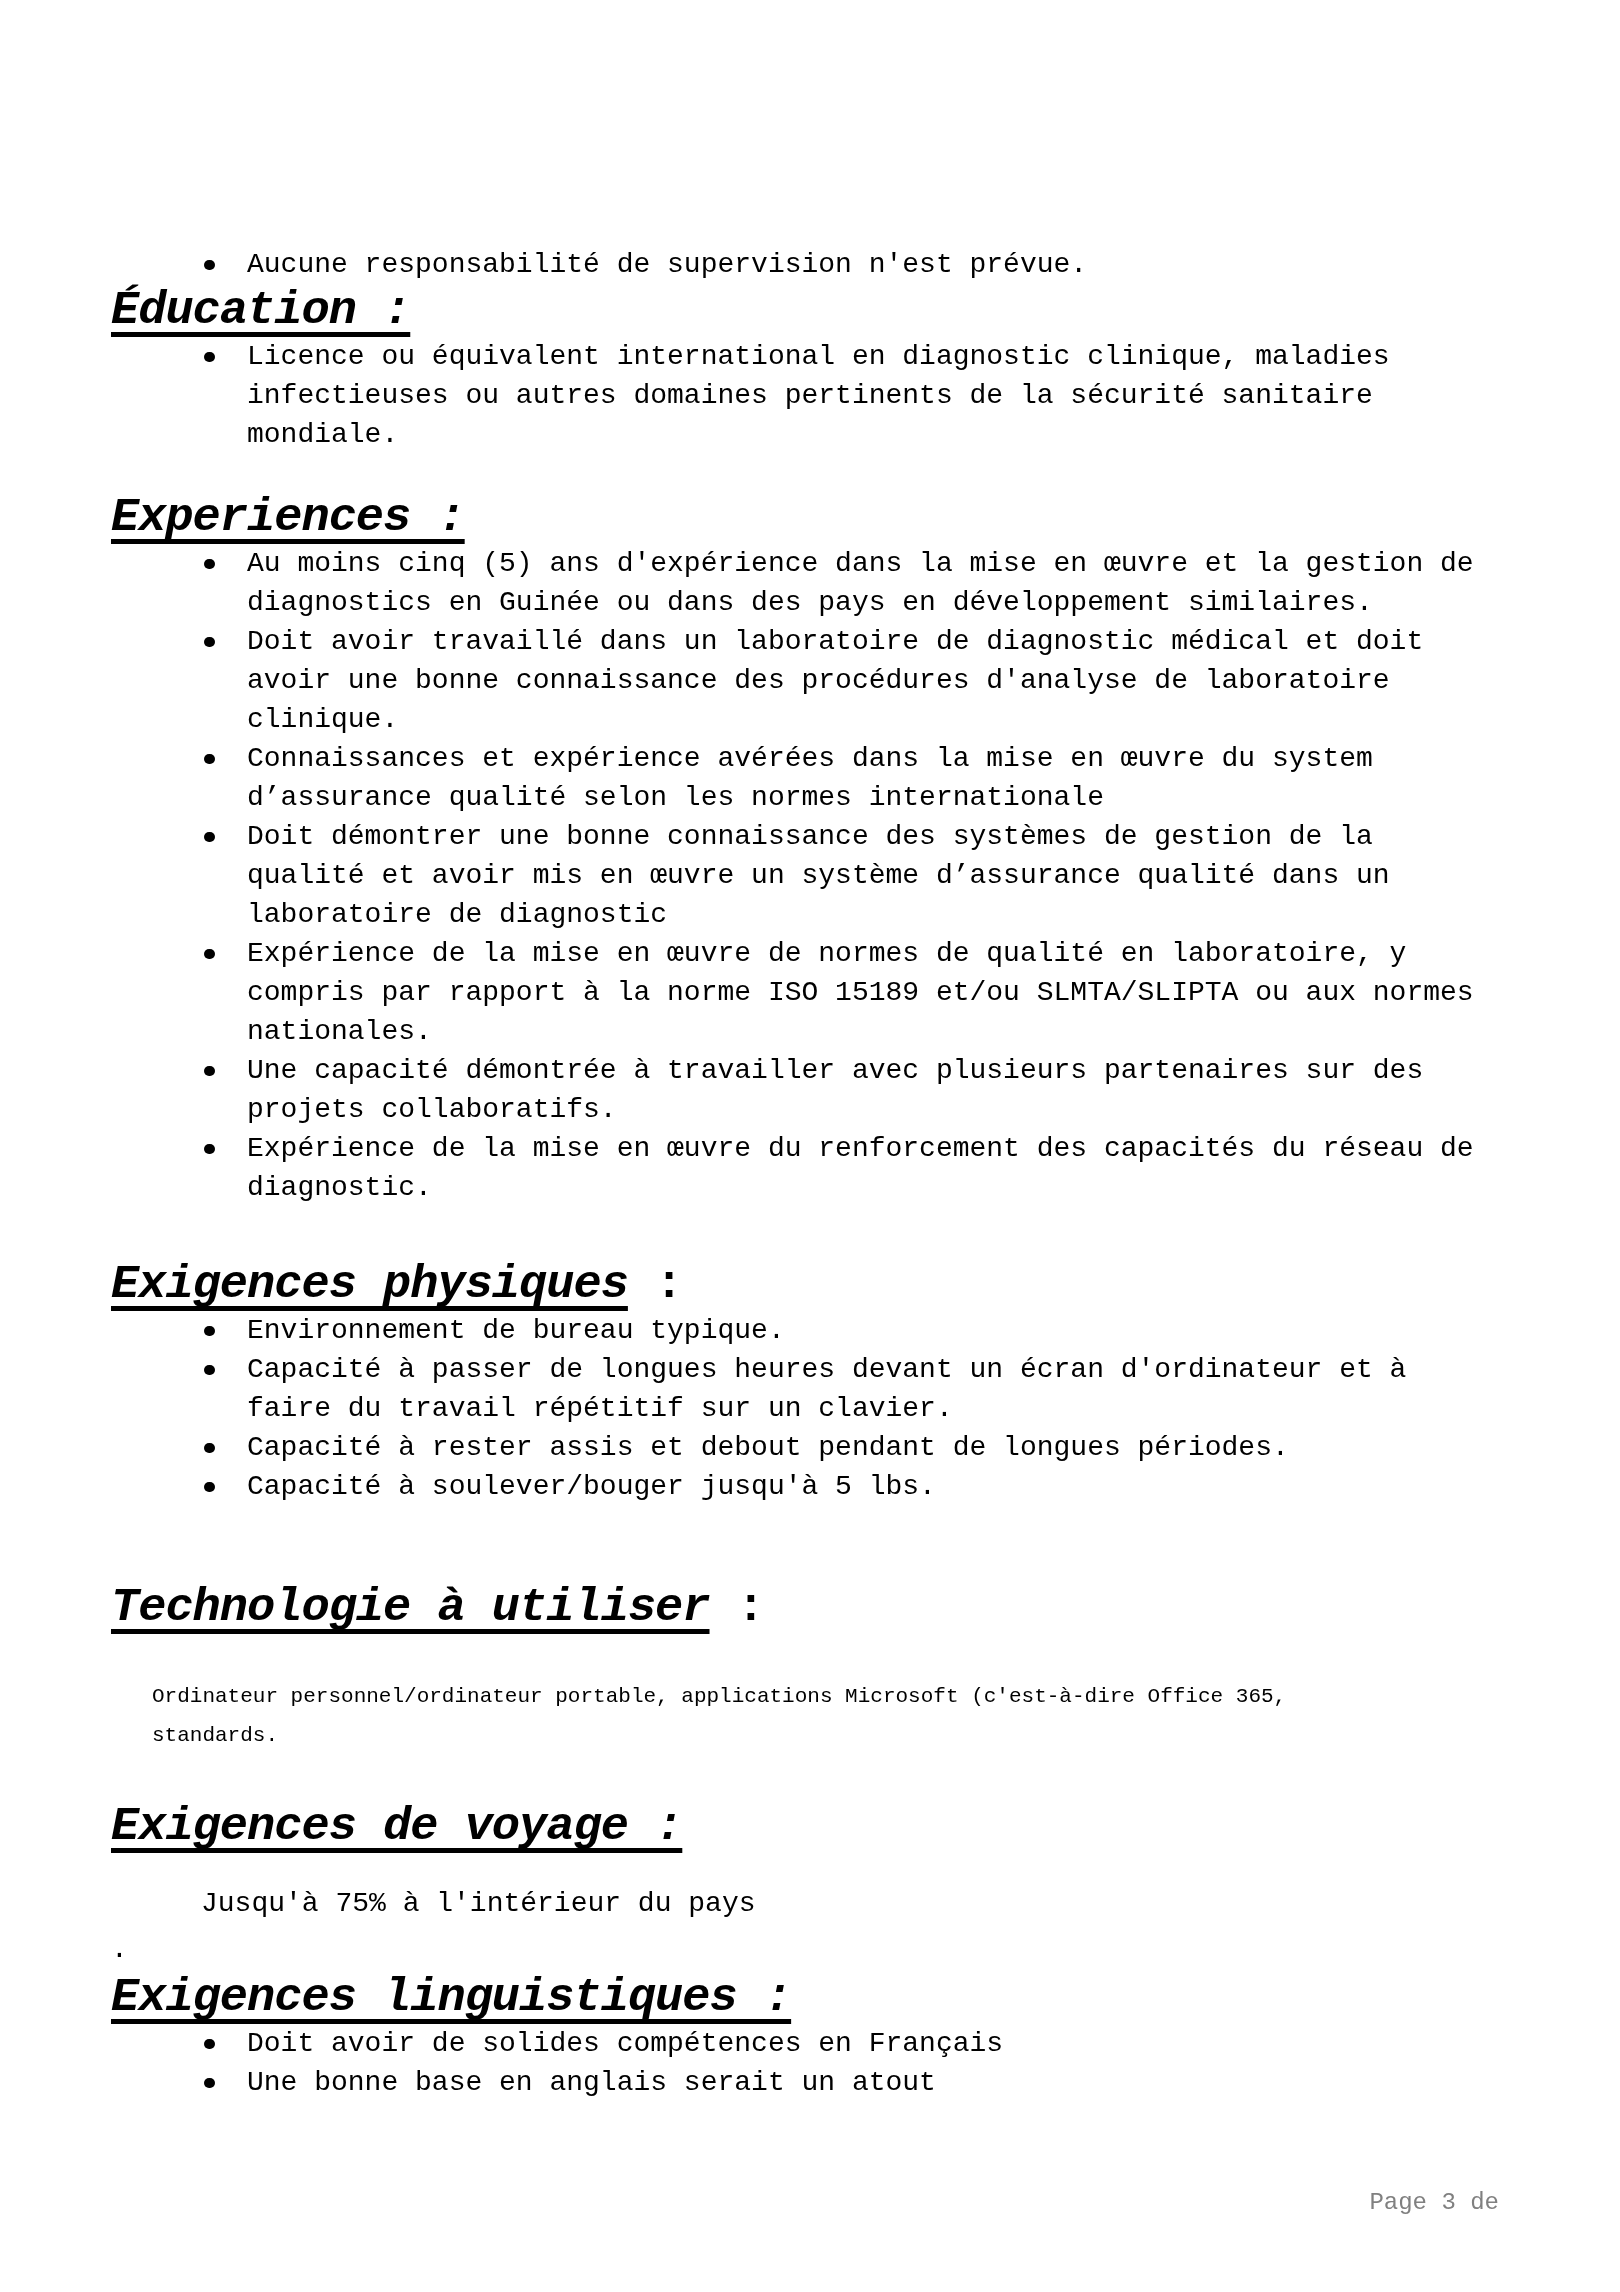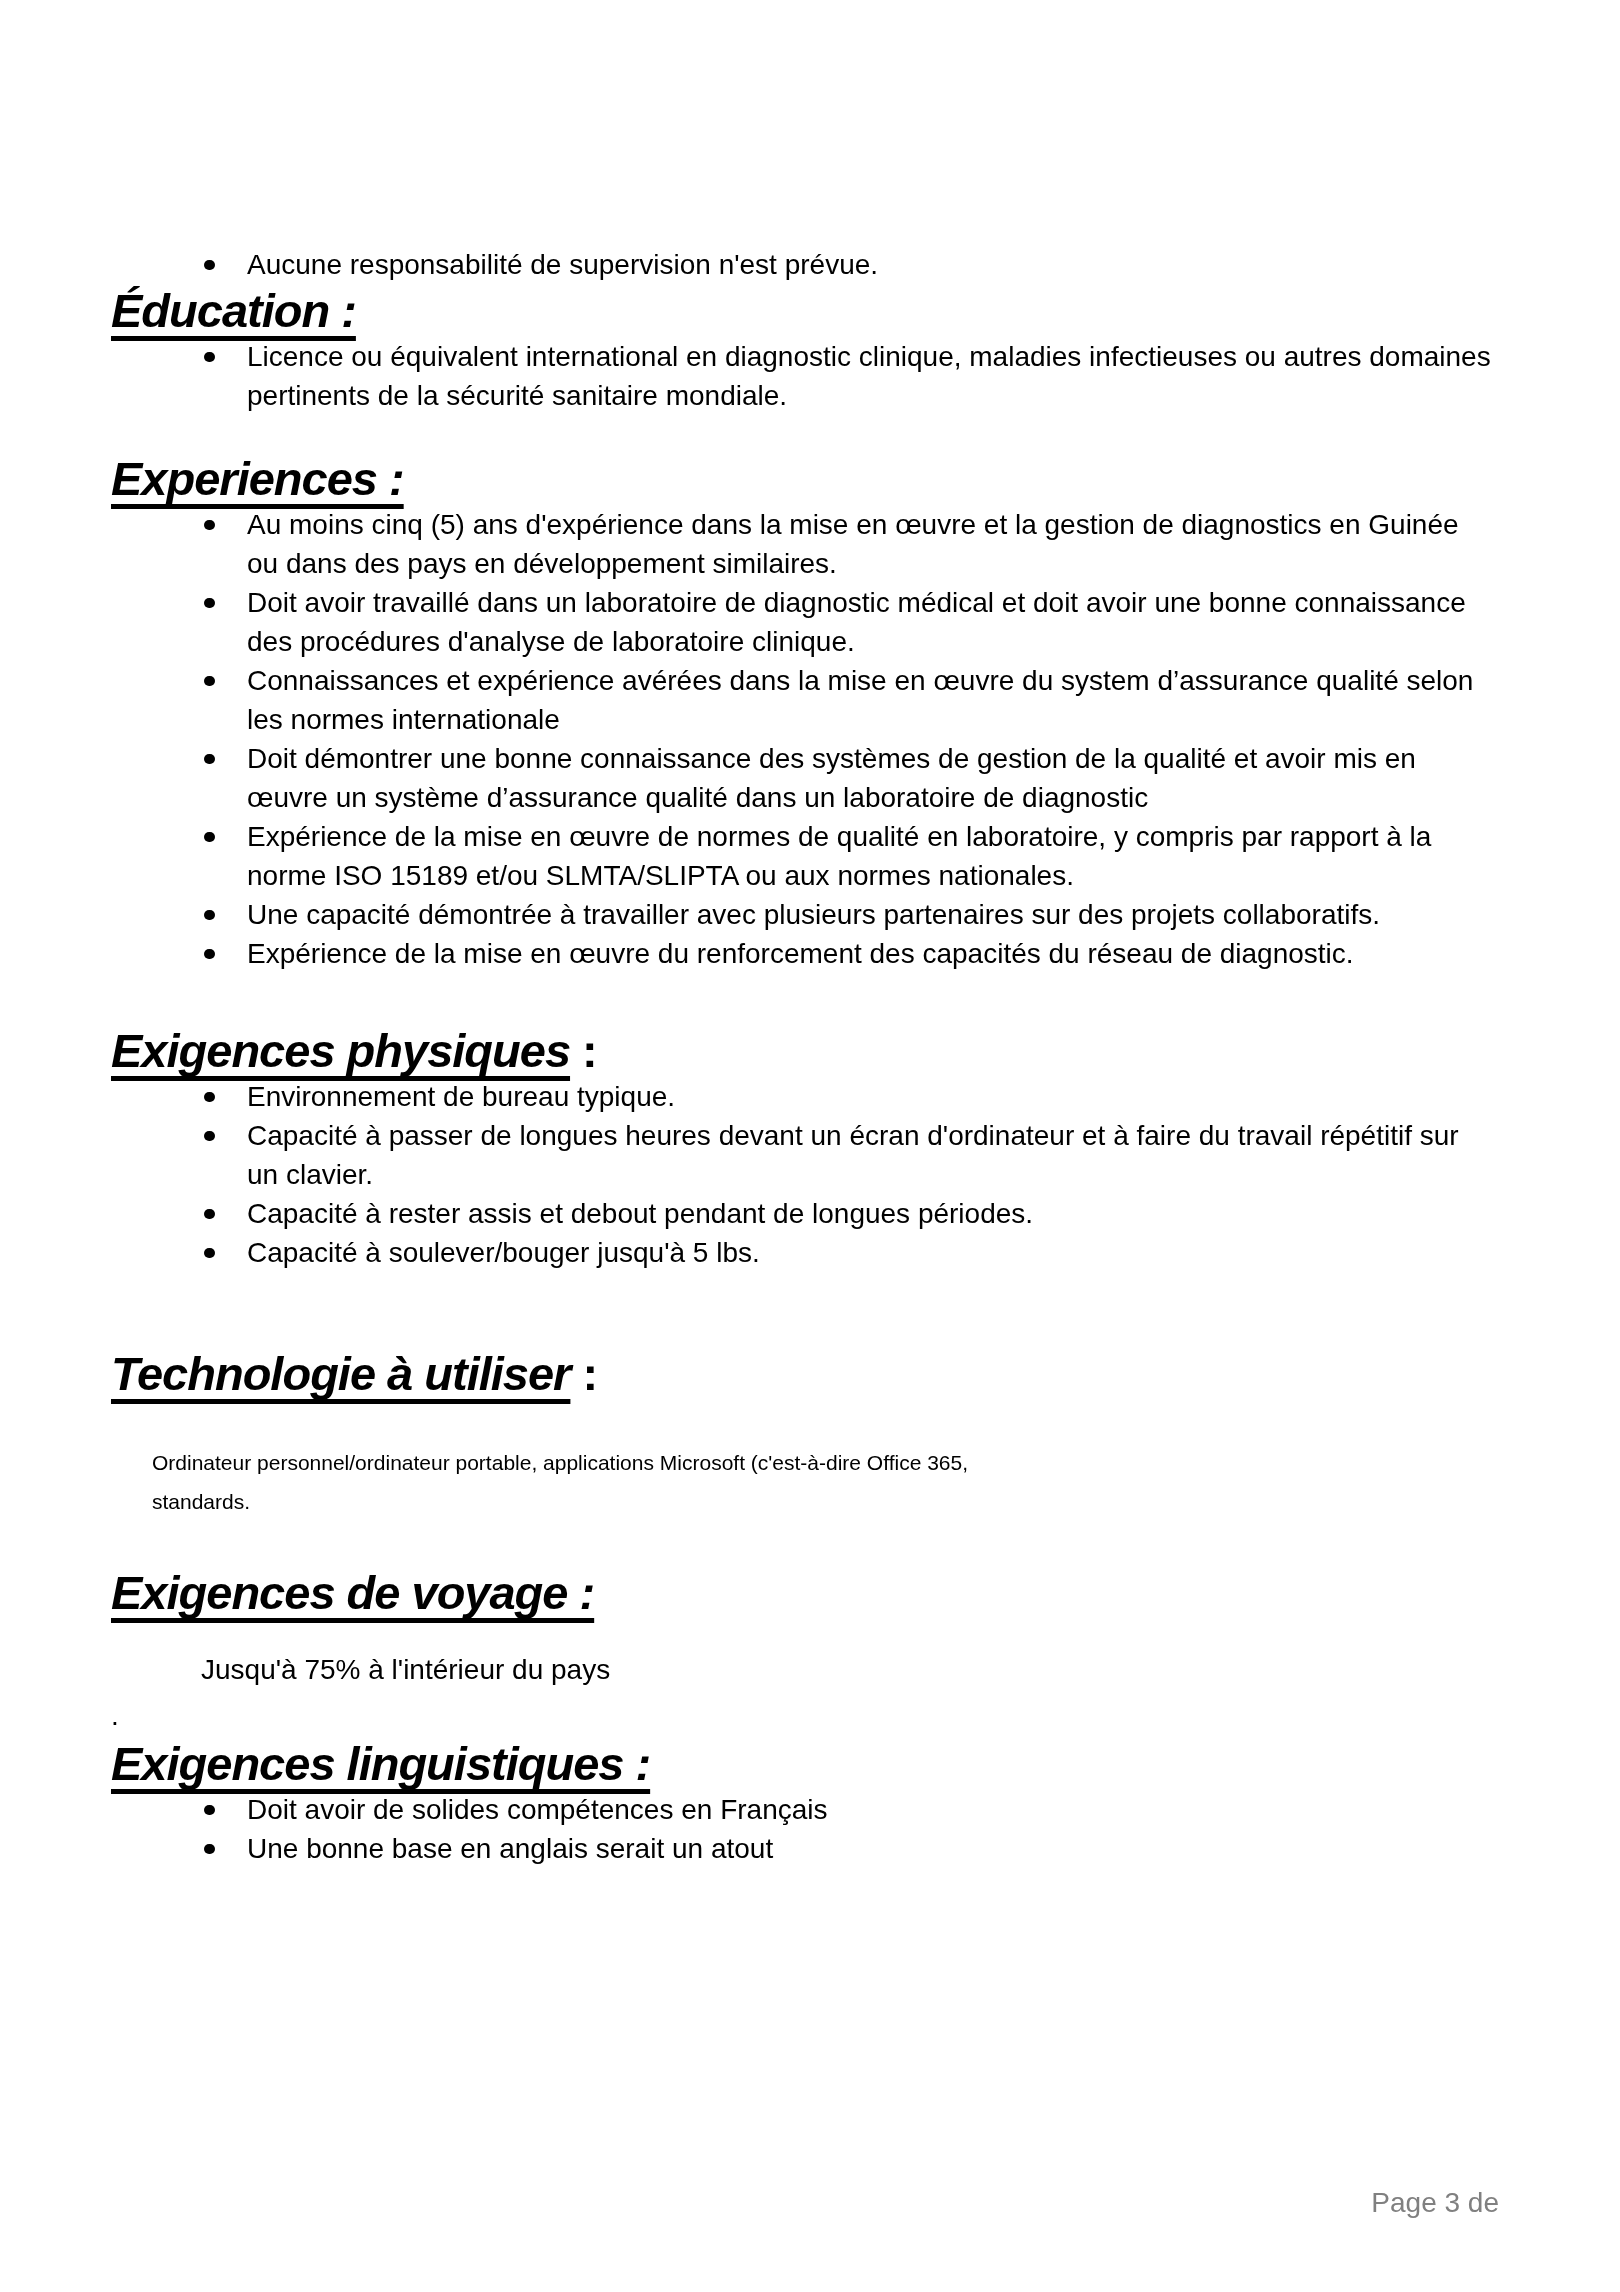--- a/index.html
+++ b/index.html
@@ -3,21 +3,21 @@
 <meta charset="utf-8">
 <style>
   html, body { margin: 0; padding: 0; background: #ffffff; }
   .page {
     position: relative;
     width: 1620px;
     height: 2293px;
     box-sizing: border-box;
     padding: 245px 116px 0 111px;
     background: #ffffff;
-    font-family: Liberation Sans, sans-serif;
+    font-family: Liberation Mono, monospace;
     color: #000000;
     overflow: hidden;
   }
   ul.bullets {
     list-style: none;
     margin: 0;
     padding: 0 9.8px 0 136px;
     font-size: 28px;
     line-height: 39px;
   }
@@ -71,21 +71,21 @@
     font-size: 28px;
     line-height: 27.4px;
   }
   .m-lang  { margin-top: 7.8px; }
   .ul-lang { margin-top: 33px; }
 
   .footer {
     position: absolute;
     top: 2188px;
     right: 121px;
-    font-size: 28px;
+    font-size: 24px;
     line-height: 29px;
     color: #808080;
   }
 </style>
 </head>
 <body>
 
 <div class="page">
 
   <ul class="bullets">

